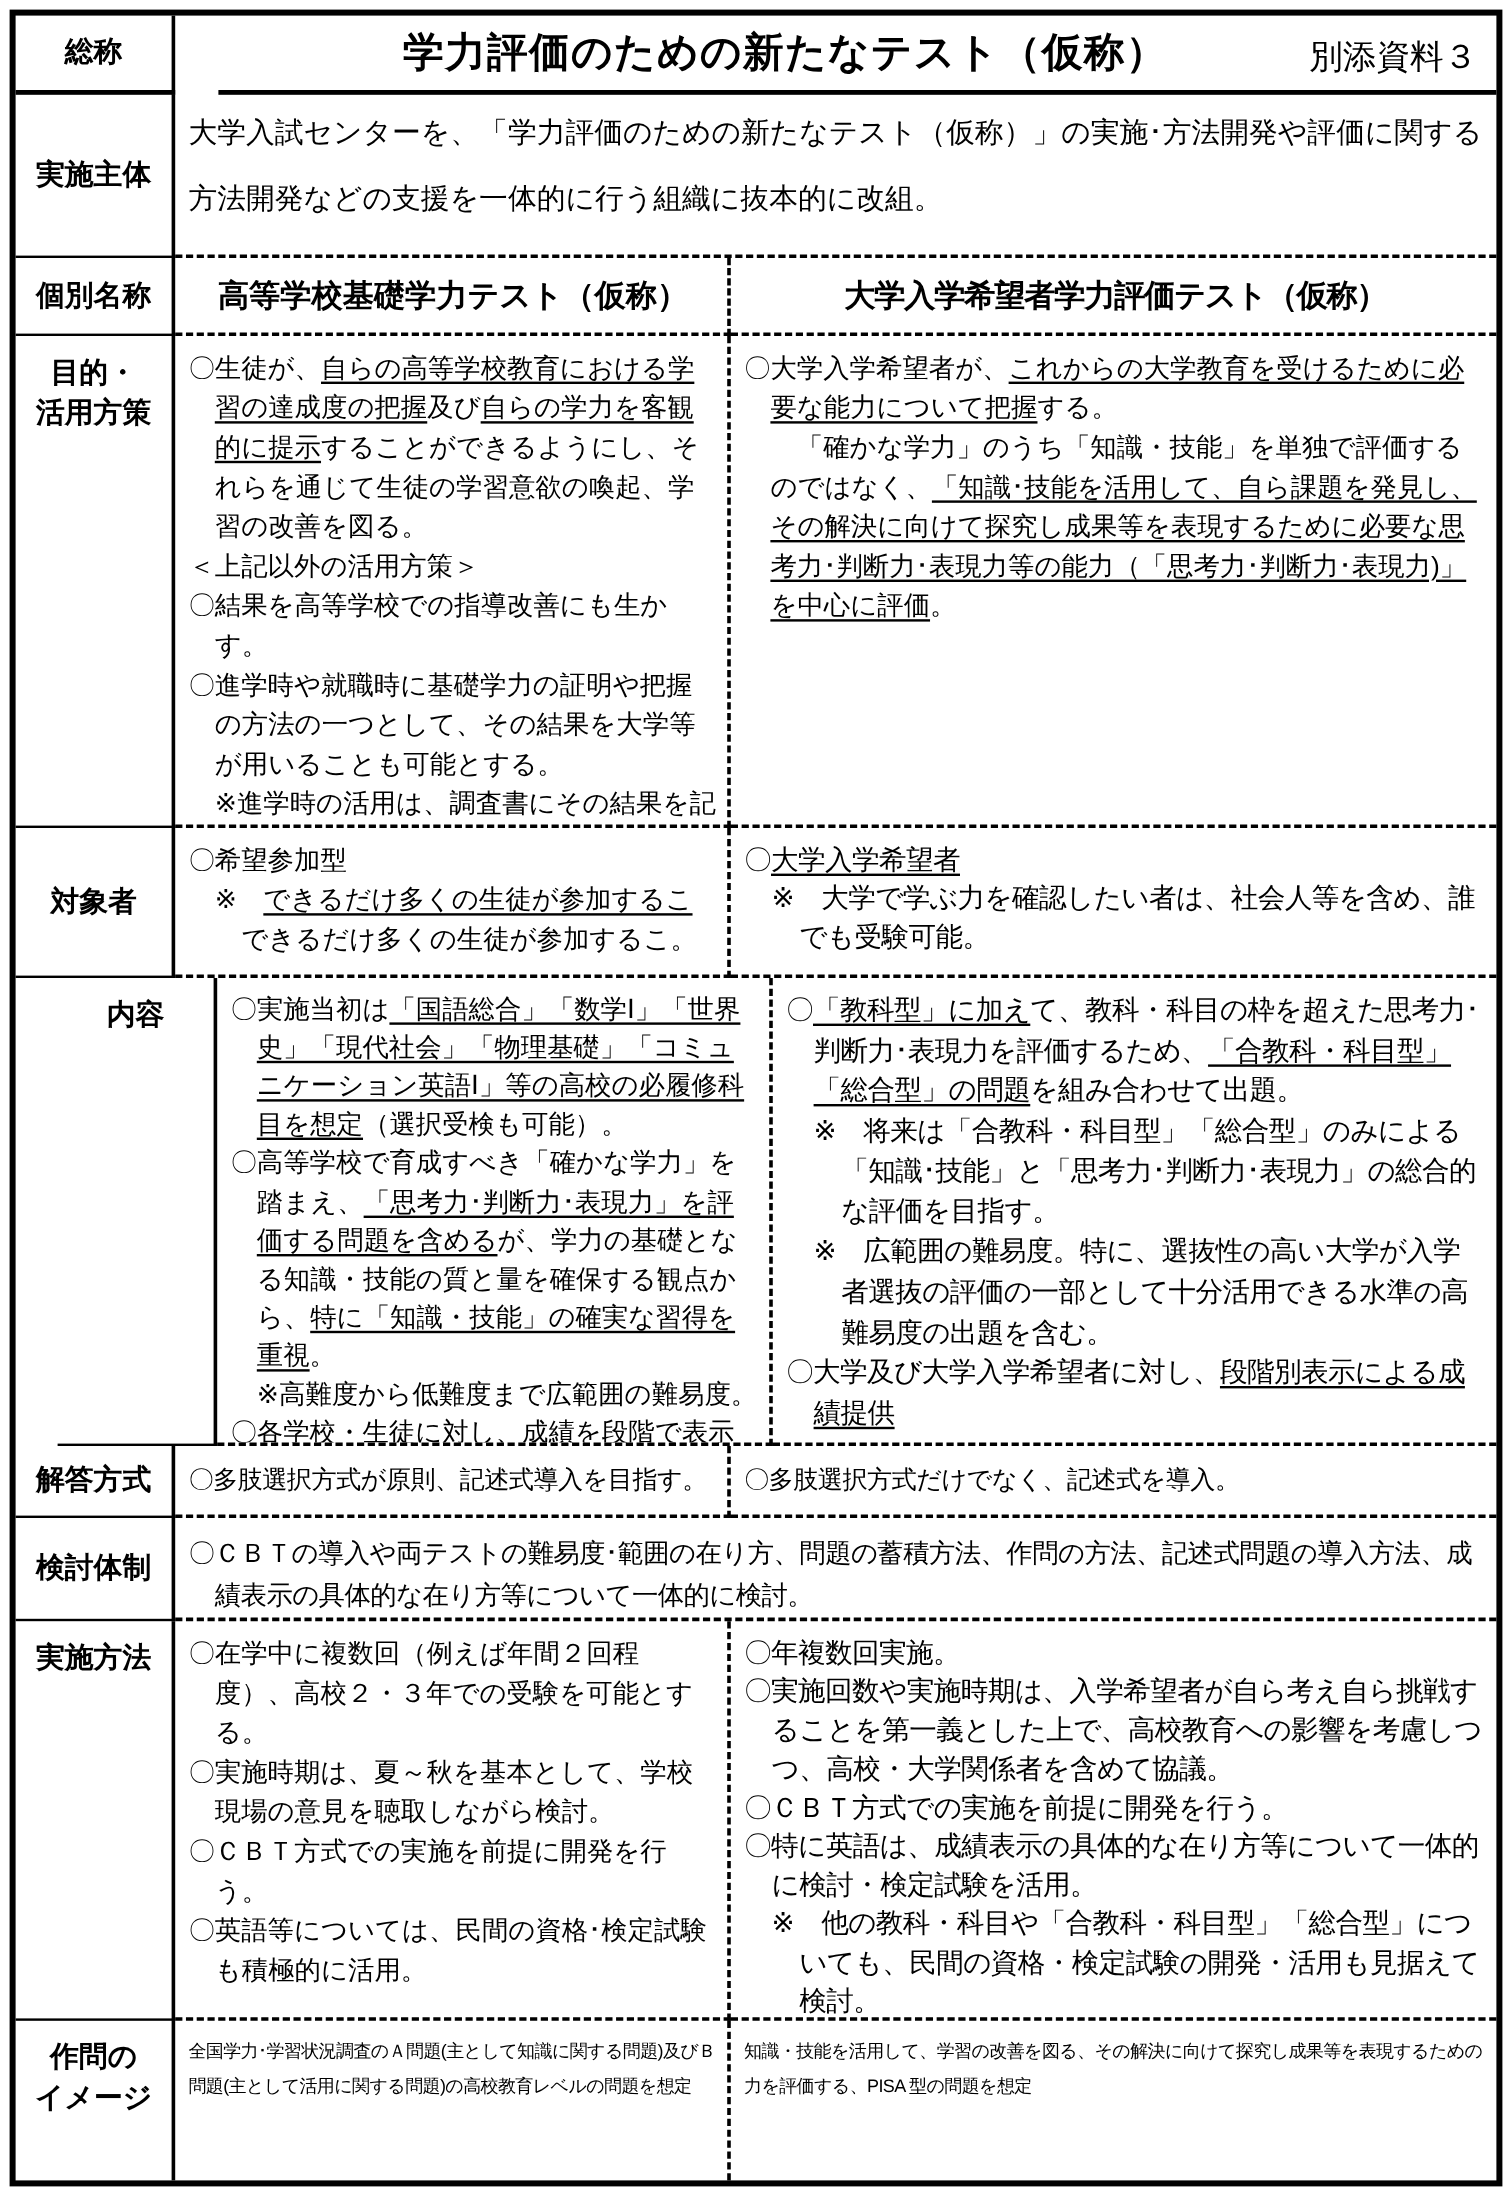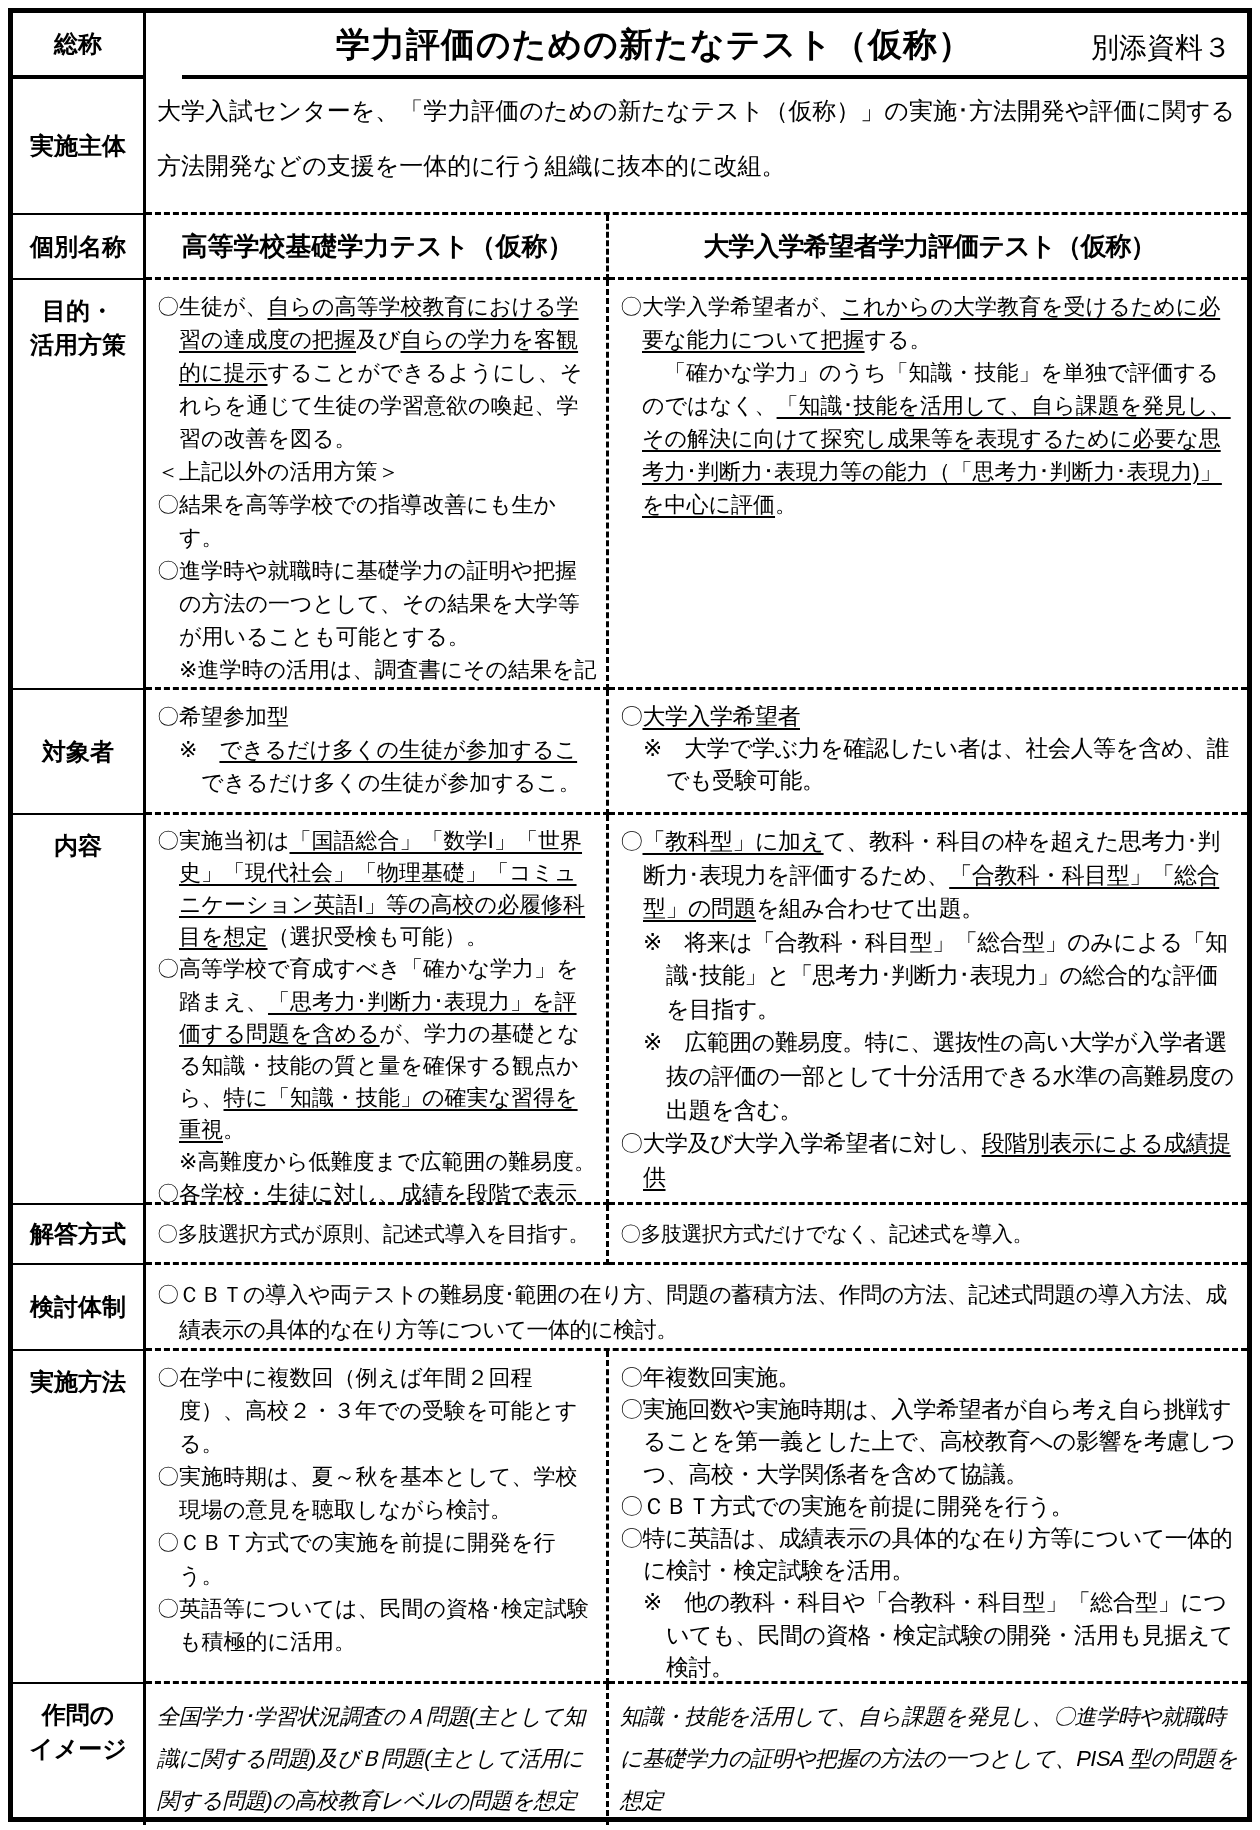--- a/index.html
+++ b/index.html
@@ -18,21 +18,21 @@
          border-bottom:3px dashed #000;overflow:hidden;}
   .ccell.left{flex:0 0 463px;width:463px;border-right:3px dashed #000;}
   .ccell.right{flex:1;}
   .ccell.full{flex:1;}
   
   .r-general{height:66px;gap:36px;}
   .r-body{height:136px;}
   .r-names{height:65px;}
   .r-purpose{height:410px;}
   .r-target{height:125px;}
-  .r-content{height:390px;}
+  .r-content{height:390px;padding-left:35px;}
   .r-answer{height:60px;}
   .r-review{height:86px;}
   .r-impl{height:333px;}
   .r-question{flex:1;justify-content:center;}
   
   .r-general .hcell,.r-general .ccell{border-bottom:4px solid #000;}
   
   .r-question .hcell,.r-question .ccell{border-bottom:none;}
   
   .h-top .hcell{align-items:flex-start;padding-top:14px;}
@@ -44,21 +44,21 @@
   .name-head{display:flex;align-items:center;justify-content:center;
              font-weight:bold;font-size:26px;padding-top:0;padding-bottom:0;}
   .name-head.right{letter-spacing:-1px;}
   
   .roomy{font-size:24px;line-height:2.3;padding-top:4px;}
   .tight{font-size:23px;line-height:1.4;letter-spacing:-0.5px;}
   .cond{font-size:21px;letter-spacing:-0.5px;}
   .r-content .ccell{line-height:1.46;}
   .r-answer .ccell{padding-top:13px;}
   .r-review .ccell{font-size:22px;line-height:1.6;letter-spacing:-0.5px;padding-top:12px;}
-  .qcell{font-size:22px;line-height:1.9;letter-spacing:-0.5px;padding-top:12px;font-style:italic;}
+  .qcell{font-size:15px;line-height:1.9;letter-spacing:-0.5px;padding-top:12px;}
   
   .p{margin:0;}
   .s-item{padding-left:1em;text-indent:-1em;}
   .s-plain{padding-left:0;}
   .s-note{padding-left:2em;text-indent:-1em;}
   .s-cont{padding-left:1em;text-indent:1em;}
   .u{text-decoration:underline;text-underline-offset:4px;text-decoration-thickness:2px;}
 </style>
 </head>
 <body>
@@ -164,17 +164,17 @@
       </div>
   </div>
 
   <div class="row r-question h-top">
     <div class="hcell">作問の
 イメージ</div>
     <div class="ccell left qcell">
         <div class="p s-plain"><span>全国学力･学習状況調査のＡ問題(主として知識に関する問題)及びＢ問題(主として活用に関する問題)の高校教育レベルの問題を想定</span></div>
       </div>
     <div class="ccell right qcell">
-        <div class="p s-plain"><span>知識・技能を活用して、自ら課題を発見し、〇進学時や就職時に基礎学力の証明や把握の方法の一つとして、PISA 型の問題を想定</span></div>
+        <div class="p s-plain"><span>知識・技能を活用して、学習の改善を図る、その解決に向けて探究し成果等を表現するための力を評価する、PISA 型の問題を想定</span></div>
       </div>
   </div>
 
 </div>
 
 </body></html>

